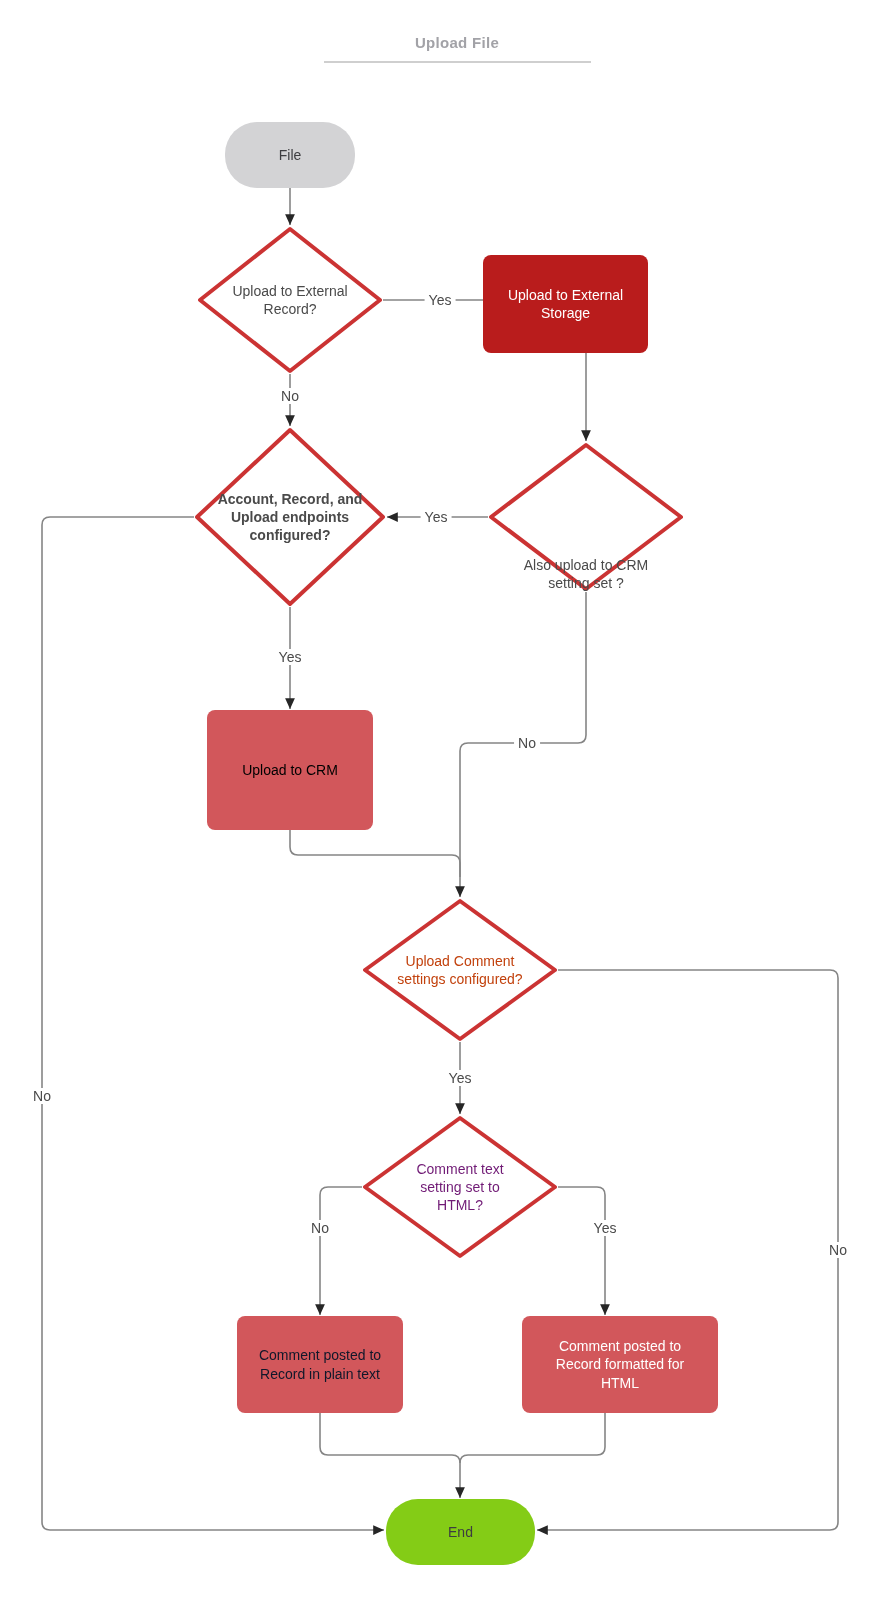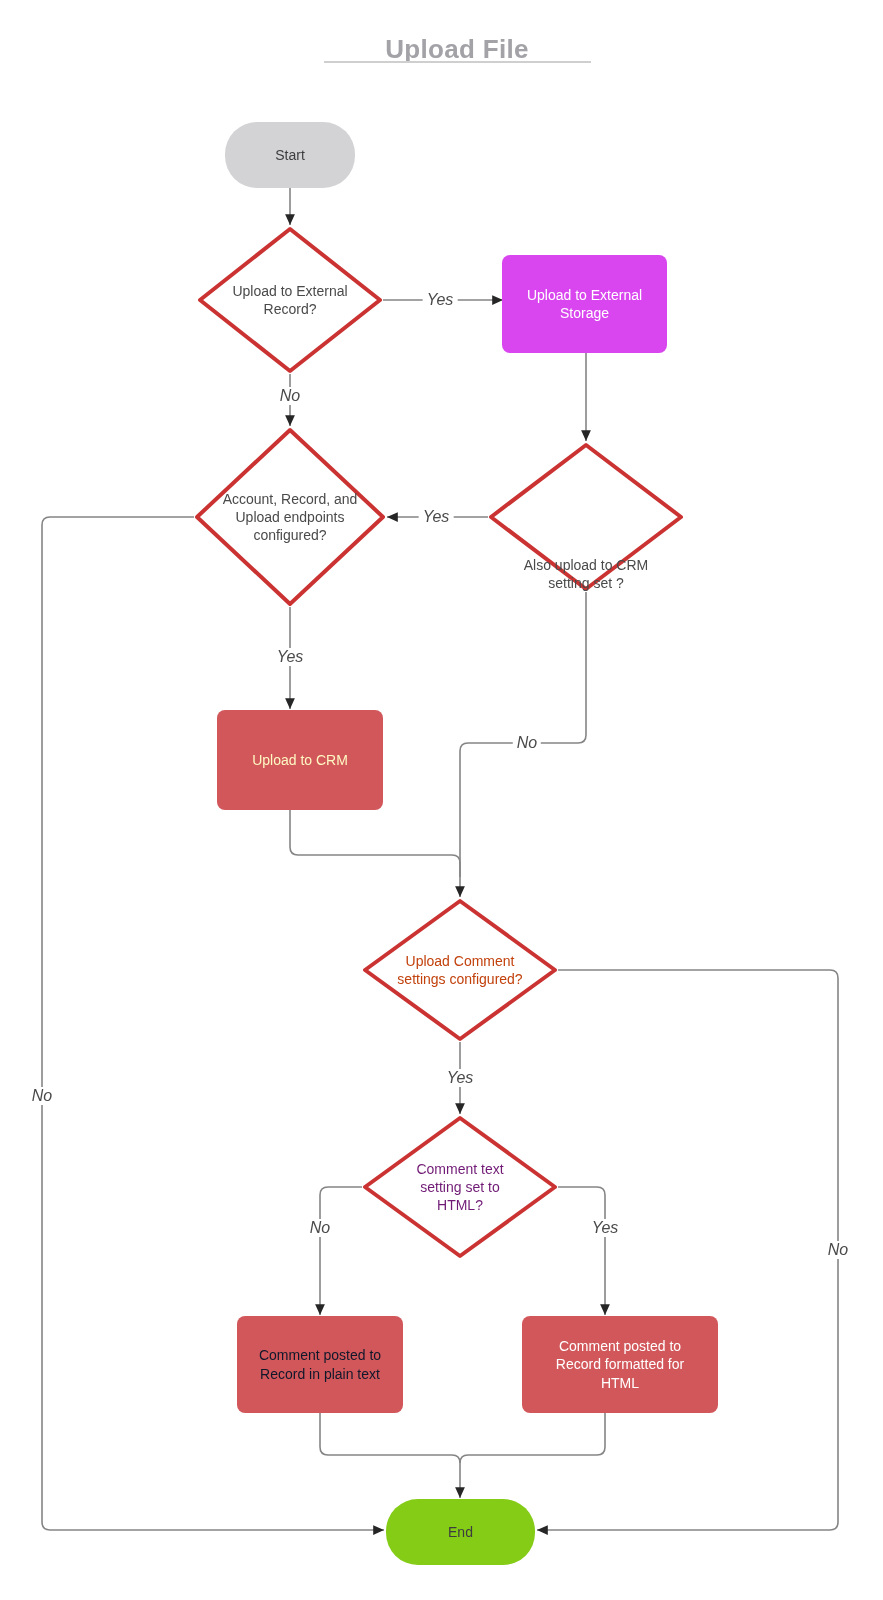--- a/index.html
+++ b/index.html
@@ -1,24 +1,24 @@
 <!DOCTYPE html>
 <html><head>
 <meta charset="utf-8">
 <style>
   html,body{margin:0;padding:0;background:#ffffff;}
   body{font-family:"Liberation Sans", sans-serif;}
   .canvas{position:relative;width:883px;height:1600px;background:#ffffff;overflow:hidden;}
   .title{position:absolute;left:457px;top:34px;transform:translateX(-50%);
-         font-size:26px;font-weight:bold;color:#a2a2a7;letter-spacing:.3px;white-space:nowrap;}
+         font-size:15px;font-weight:bold;color:#a2a2a7;letter-spacing:.3px;white-space:nowrap;}
   .title-underline{position:absolute;left:324px;top:61px;width:267px;height:2px;background:#cfcfcf;}
   #edge-layer{position:absolute;left:0;top:0;}
   .edge{fill:none;stroke:#858585;stroke-width:1.6;}
   .elabel{position:absolute;transform:translate(-50%,-50%);background:#ffffff;
-          padding:0 4px;font-size:16px;color:#4a4a4a;white-space:nowrap;z-index:3;font-style:italic;}
+          padding:0 4px;font-size:14px;color:#4a4a4a;white-space:nowrap;z-index:3;}
   .node{position:absolute;display:flex;align-items:center;justify-content:center;
         text-align:center;font-size:14px;z-index:2;}
   .node.terminal{background:#d3d3d5;border-radius:32px;color:#3d3d40;}
   .node.process{border-radius:8px;color:#ffffff;}
   .node.decision{color:#4a4a4a;}
   .node.decision svg{position:absolute;left:0;top:0;}
   .nlabel{position:relative;line-height:1.3;z-index:1;}
 </style>
 </head>
 <body>
@@ -45,44 +45,44 @@
       <path d="M460,1042 V1114" class="edge" stroke="#858585" marker-end="url(#arrow)"></path>
       <path d="M558,970 H830 Q838,970 838,978 V1522 Q838,1530 830,1530 H537" class="edge" stroke="#858585" marker-end="url(#arrow)"></path>
       <path d="M362,1187 H328 Q320,1187 320,1195 V1315" class="edge" stroke="#858585" marker-end="url(#arrow)"></path>
       <path d="M558,1187 H597 Q605,1187 605,1195 V1315" class="edge" stroke="#858585" marker-end="url(#arrow)"></path>
       <path d="M320,1413 V1447 Q320,1455 328,1455 H452 Q460,1455 460,1463 V1498" class="edge" stroke="#858585" marker-end="url(#arrow)"></path>
       <path d="M605,1413 V1447 Q605,1455 597,1455 H468 Q460,1455 460,1463" class="edge" stroke="#858585"></path>
     </svg>
 
   <div id="node-layer">
       <div class="node terminal" style="left: 225px; top: 122px; width: 130px; height: 66px; background: rgb(211, 211, 213); color: rgb(61, 61, 64);">
-        <div class="nlabel">Start</div>
+        <div class="nlabel">File</div>
       </div>
       <div class="node decision" style="left: 197px; top: 226px; width: 186px; height: 148px; color: rgb(74, 74, 74);">
         <svg width="186" height="148" viewBox="0 0 186 148">
           <polygon points="93,3 183,74 93,145 3,74" fill="#ffffff" stroke="#cb3333" stroke-width="4" stroke-linejoin="round"></polygon>
         </svg>
         <div class="nlabel" style="max-width: 140px;">Upload to External Record?</div>
       </div>
-      <div class="node process" style="left: 502px; top: 255px; width: 165px; height: 98px; background: #d946ef; color: rgb(255, 255, 255);">
+      <div class="node process" style="left: 483px; top: 255px; width: 165px; height: 98px; background: #b91c1c; color: rgb(255, 255, 255);">
         <div class="nlabel" style="max-width: 140px;">Upload to External Storage</div>
       </div>
-      <div class="node decision" style="left: 194px; top: 427px; width: 192px; height: 180px; color: rgb(74, 74, 74);">
+      <div class="node decision" style="left: 194px; top: 427px; width: 192px; height: 180px; color: rgb(74, 74, 74); font-weight: bold;">
         <svg width="192" height="180" viewBox="0 0 192 180">
           <polygon points="96,3 189,90 96,177 3,90" fill="#ffffff" stroke="#cb3333" stroke-width="4" stroke-linejoin="round"></polygon>
         </svg>
         <div class="nlabel" style="max-width: 155px;">Account, Record, and Upload endpoints configured?</div>
       </div>
       <div class="node decision" style="left: 488px; top: 442px; width: 196px; height: 150px; color: rgb(74, 74, 74); align-items: flex-end;">
         <svg width="196" height="150" viewBox="0 0 196 150">
           <polygon points="98,3 193,75 98,147 3,75" fill="#ffffff" stroke="#cb3333" stroke-width="4" stroke-linejoin="round"></polygon>
         </svg>
         <div class="nlabel" style="max-width: 130px;">Also upload to CRM setting set ?</div>
       </div>
-      <div class="node process" style="left: 217px; top: 710px; width: 166px; height: 100px; background: rgb(210, 87, 91); color: #fef9c3;">
+      <div class="node process" style="left: 207px; top: 710px; width: 166px; height: 120px; background: rgb(210, 87, 91); color: #000000;">
         <div class="nlabel" style="max-width: 150px;">Upload to CRM</div>
       </div>
       <div class="node decision" style="left: 362px; top: 898px; width: 196px; height: 144px; color: #c2410c;">
         <svg width="196" height="144" viewBox="0 0 196 144">
           <polygon points="98,3 193,72 98,141 3,72" fill="#ffffff" stroke="#cb3333" stroke-width="4" stroke-linejoin="round"></polygon>
         </svg>
         <div class="nlabel" style="max-width: 150px;">Upload Comment settings configured?</div>
       </div>
       <div class="node decision" style="left: 362px; top: 1115px; width: 196px; height: 144px; color: #701a75;">
         <svg width="196" height="144" viewBox="0 0 196 144">

